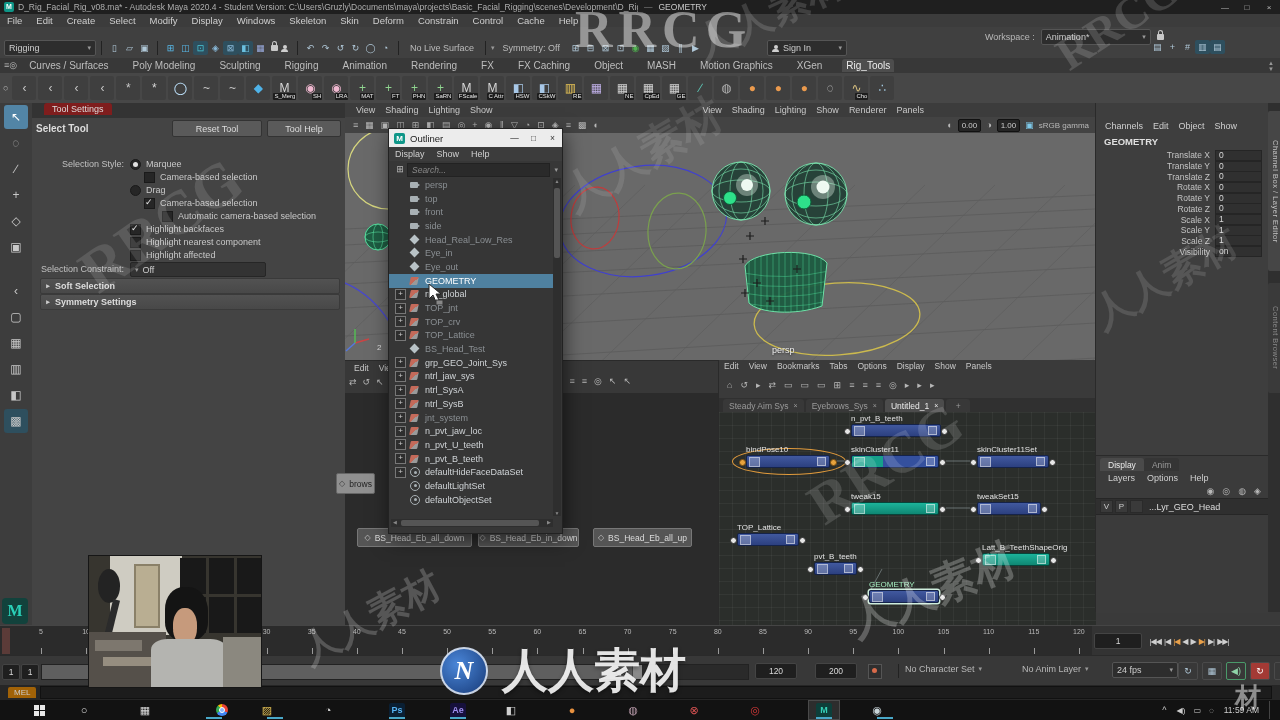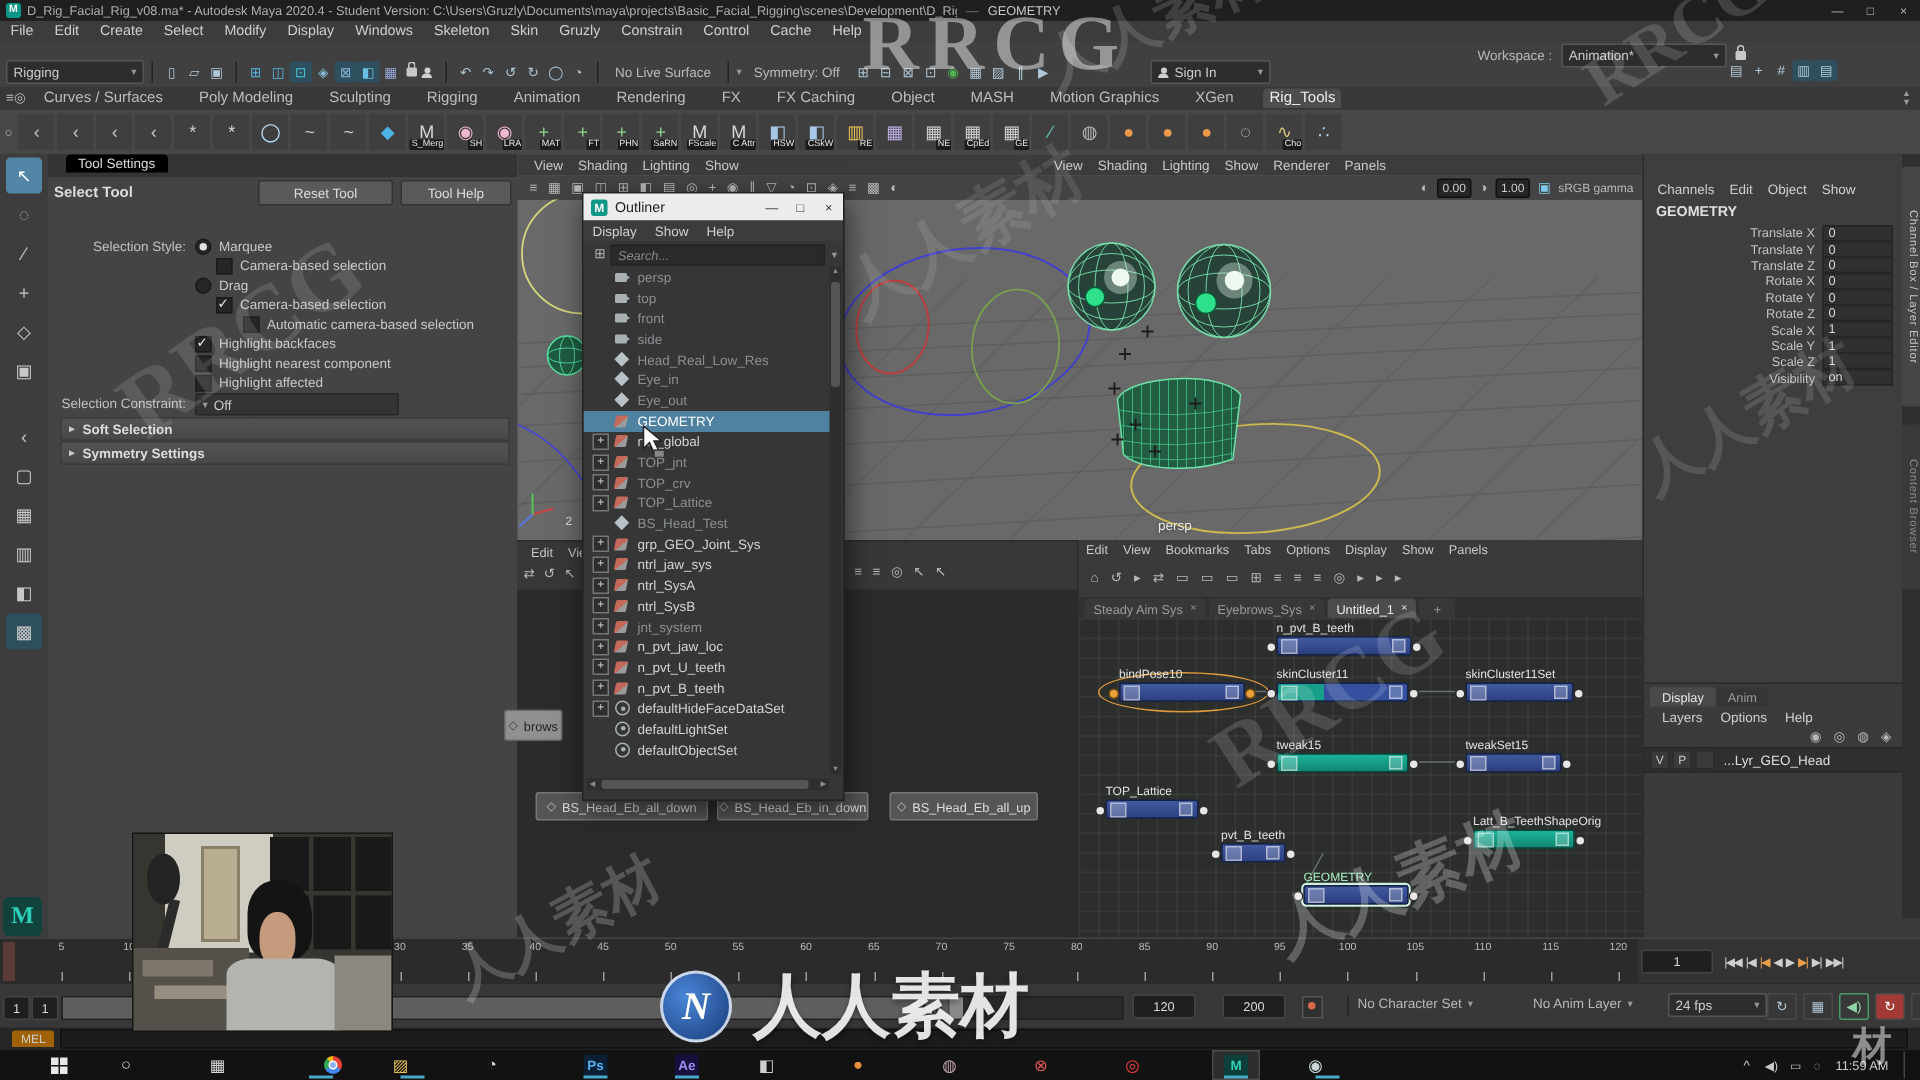--- a/index.html
+++ b/index.html
@@ -39,21 +39,21 @@
   .shitem .chip{position:absolute;right:0;bottom:0;background:#1c1c1c;color:#e8e8e8;font-size:6px;
           line-height:7px;padding:0 1px;border-radius:1px}
   
   #toolbox{left:0;top:103px;width:32px;height:522px;background:#3d3d3d;border-right:1px solid #2c2c2c}
   .tbi{width:24px;height:24px;margin:2px auto;text-align:center;line-height:24px;font-size:12px;color:#c8c8c8;border-radius:3px}
   .tbi.active{background:#5285a6;color:#fff}
   .tbi.on{background:#2e4f5e}
   
   #toolsettings{left:32px;top:103px;width:313px;height:522px;background:#444;border-right:1px solid #2a2a2a}
   #toolsettings .tstrip{height:15px;background:#333}
-  #toolsettings .tstab{display:inline-block;margin-left:12px;background:#000000;color:#ddd;
+  #toolsettings .tstab{display:inline-block;margin-left:12px;background:#7f1d1d;color:#ddd;
      font-size:9px;padding:1px 8px;border-radius:3px 3px 0 0}
   .tsbtn{background:#5a5a5a;border:1px solid #333;border-radius:2px;color:#ddd;font-size:9px;
      height:15px;display:flex;align-items:center;justify-content:center}
   .sect{position:absolute;left:8px;width:298px;height:14px;background:linear-gradient(#525252,#484848);
      border:1px solid #3a3a3a;border-radius:2px;display:flex;align-items:center;color:#ddd;font-size:9px;font-weight:bold}
   .sect .ar{width:14px;text-align:center;font-size:7px;color:#ccc}
   .opt{position:absolute;display:flex;align-items:center;height:12px}
   .opt .box{width:9px;height:9px;background:#262626;border:1px solid #1a1a1a;margin-right:5px;position:relative}
   .opt.radio .box{border-radius:50%}
   .opt.on .box::after{content:"✓";position:absolute;left:0;top:-2px;color:#e8e8e8;font-size:9px}
@@ -202,21 +202,21 @@
 
 <span class="mi">File</span>
     <span class="mi">Edit</span>
     <span class="mi">Create</span>
     <span class="mi">Select</span>
     <span class="mi">Modify</span>
     <span class="mi">Display</span>
     <span class="mi">Windows</span>
     <span class="mi">Skeleton</span>
     <span class="mi">Skin</span>
-    <span class="mi">Gruzly</span>
+    <span class="mi">Deform</span>
     <span class="mi">Constrain</span>
     <span class="mi">Control</span>
     <span class="mi">Cache</span>
     <span class="mi">Help</span>
   </div>
 
 <div class="abs" id="statusline">
   <div class="abs flex" style="left:4px;top:13px;width:760px">
     <span class="dropbox" style="width:82px">
       <span>Rigging</span>

